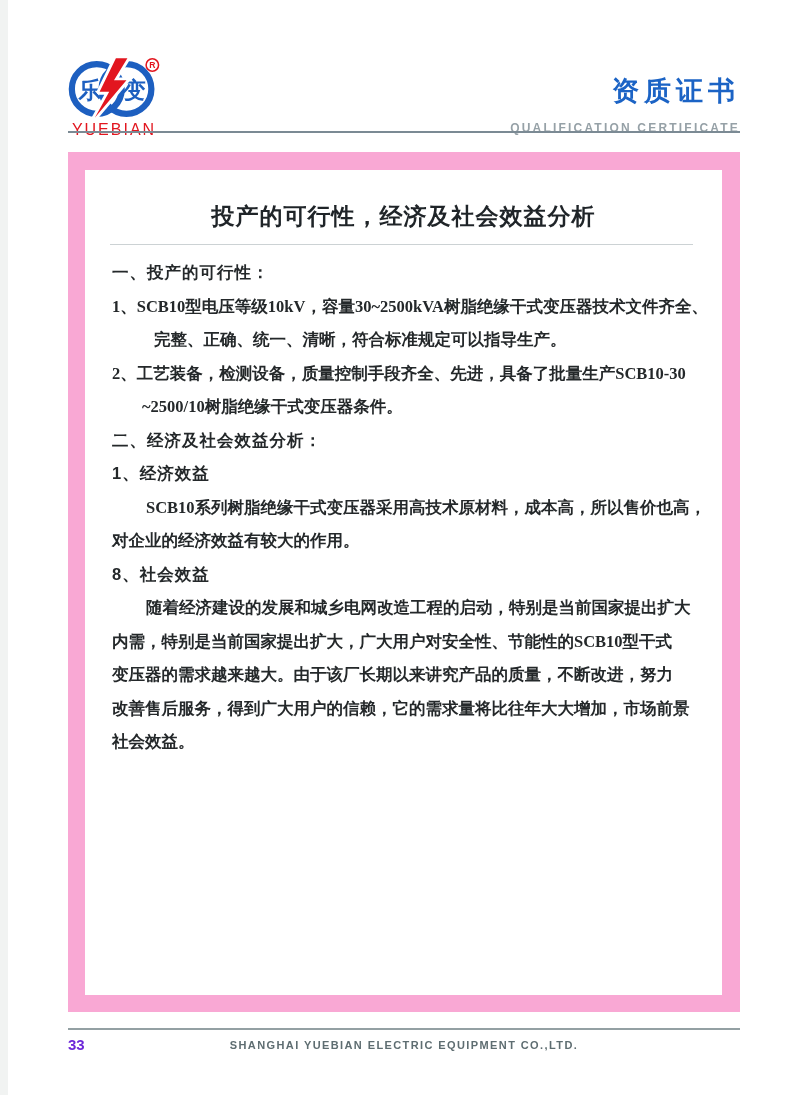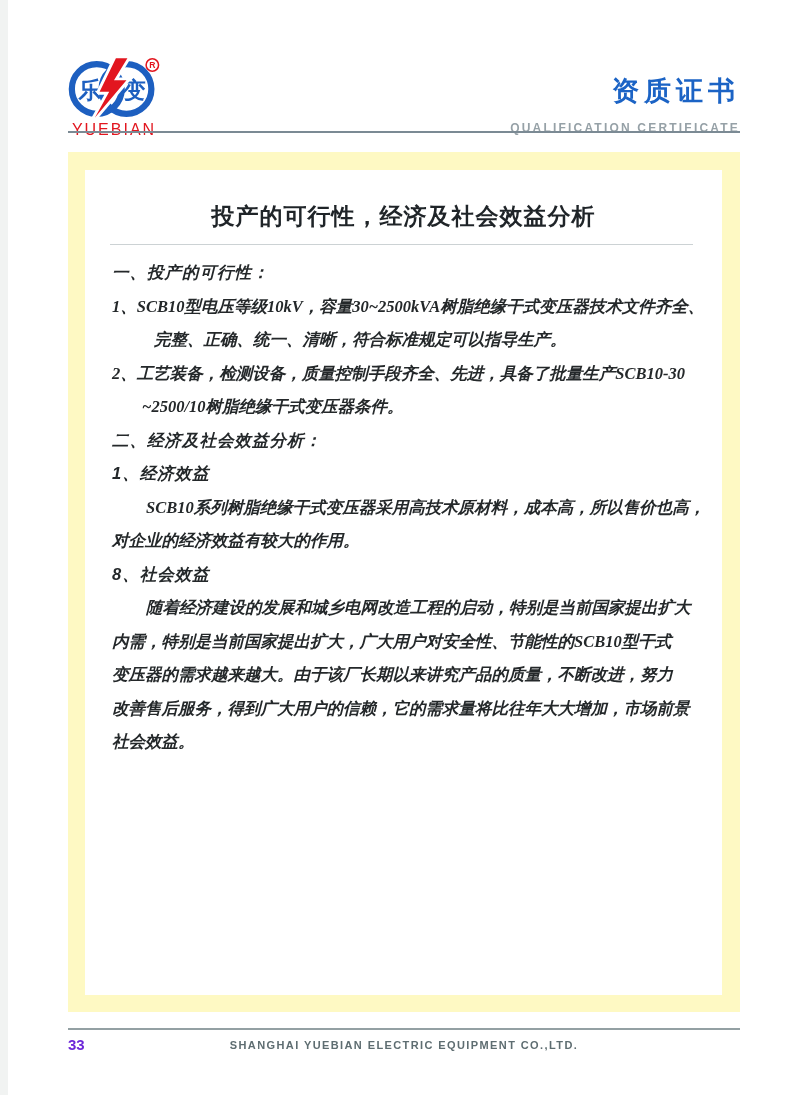--- a/index.html
+++ b/index.html
@@ -22,36 +22,36 @@
     font-size:27px;font-weight:bold;color:#1b63c5;letter-spacing:5px;
     font-family:Liberation Sans, sans-serif;line-height:30px;
   }
   .cert-en{
     margin-top:16px;font-size:12px;font-weight:bold;color:#96a1a7;
     letter-spacing:2.2px;line-height:12px;
   }
   .header-rule{position:absolute;left:68px;top:131px;width:672px;height:2px;background:#7b8a94;}
 
   
-  .panel{position:absolute;left:68px;top:152px;width:672px;height:860px;background:#fef9c3;}
+  .panel{position:absolute;left:68px;top:152px;width:672px;height:860px;background:#f9a8d4;}
   .sheet{position:absolute;left:17px;top:18px;width:637px;height:825px;background:#ffffff;}
 
   .doc-title{
     position:absolute;left:0;top:31px;width:100%;text-align:center;
     font-family:"Liberation Serif","DejaVu Serif",serif;
     font-size:23px;font-weight:bold;color:#1f2428;letter-spacing:1px;
   }
   .title-rule{position:absolute;left:25px;top:74px;width:583px;height:1px;background:#ccd2d4;}
 
   .doc-body{
     position:absolute;left:27px;top:86px;width:582px;
     font-family:"Liberation Serif","DejaVu Serif",serif;
     font-size:16.5px;color:#24282a;font-weight:600;
   }
-  .bline{height:33.5px;line-height:33.5px;white-space:nowrap;font-style:italic;}
+  .bline{height:33.5px;line-height:33.5px;white-space:nowrap;}
   .bline.hd{font-family:"Liberation Sans","DejaVu Sans",sans-serif;font-weight:bold;letter-spacing:1px;}
   .bline.hang1{padding-left:42px;}
   .bline.hang2{padding-left:30px;}
   .bline.ind{padding-left:34px;}
 
   
   .footer-rule{position:absolute;left:68px;top:1028px;width:672px;height:2px;background:#93a0a3;}
   .page-num{
     position:absolute;left:68px;top:1036px;font-size:15px;font-weight:bold;color:#6d28d9;
   }

